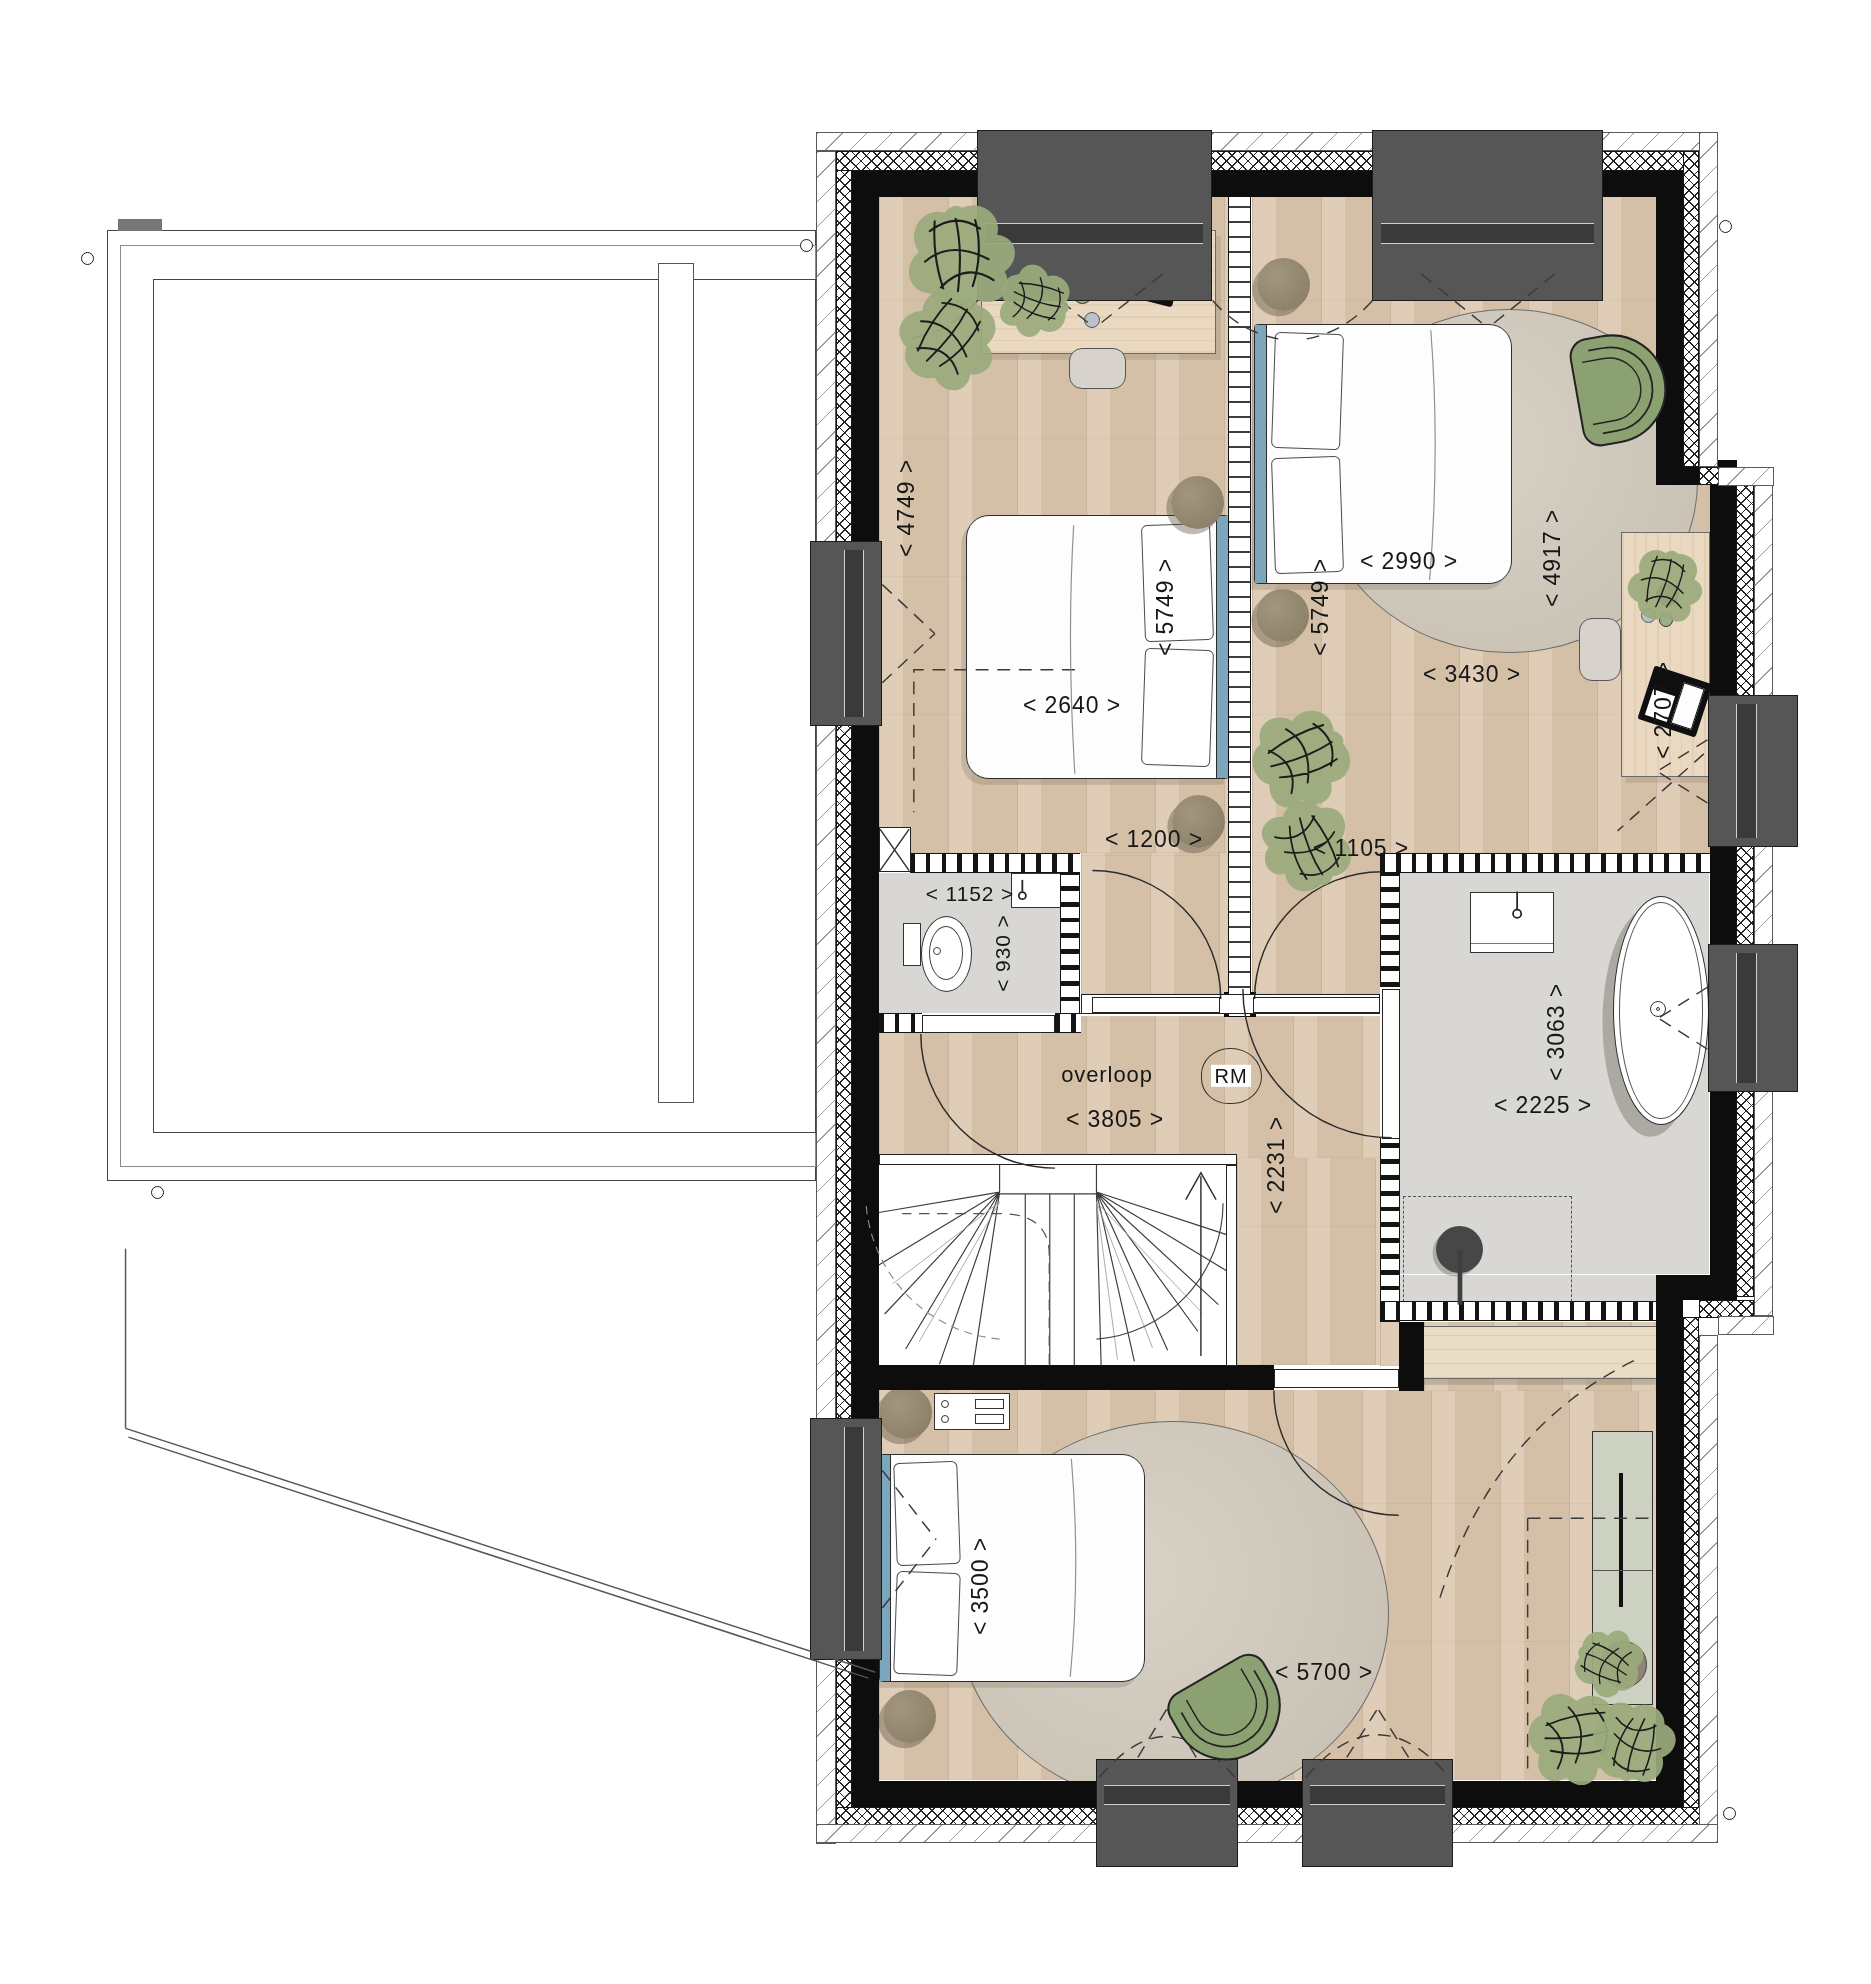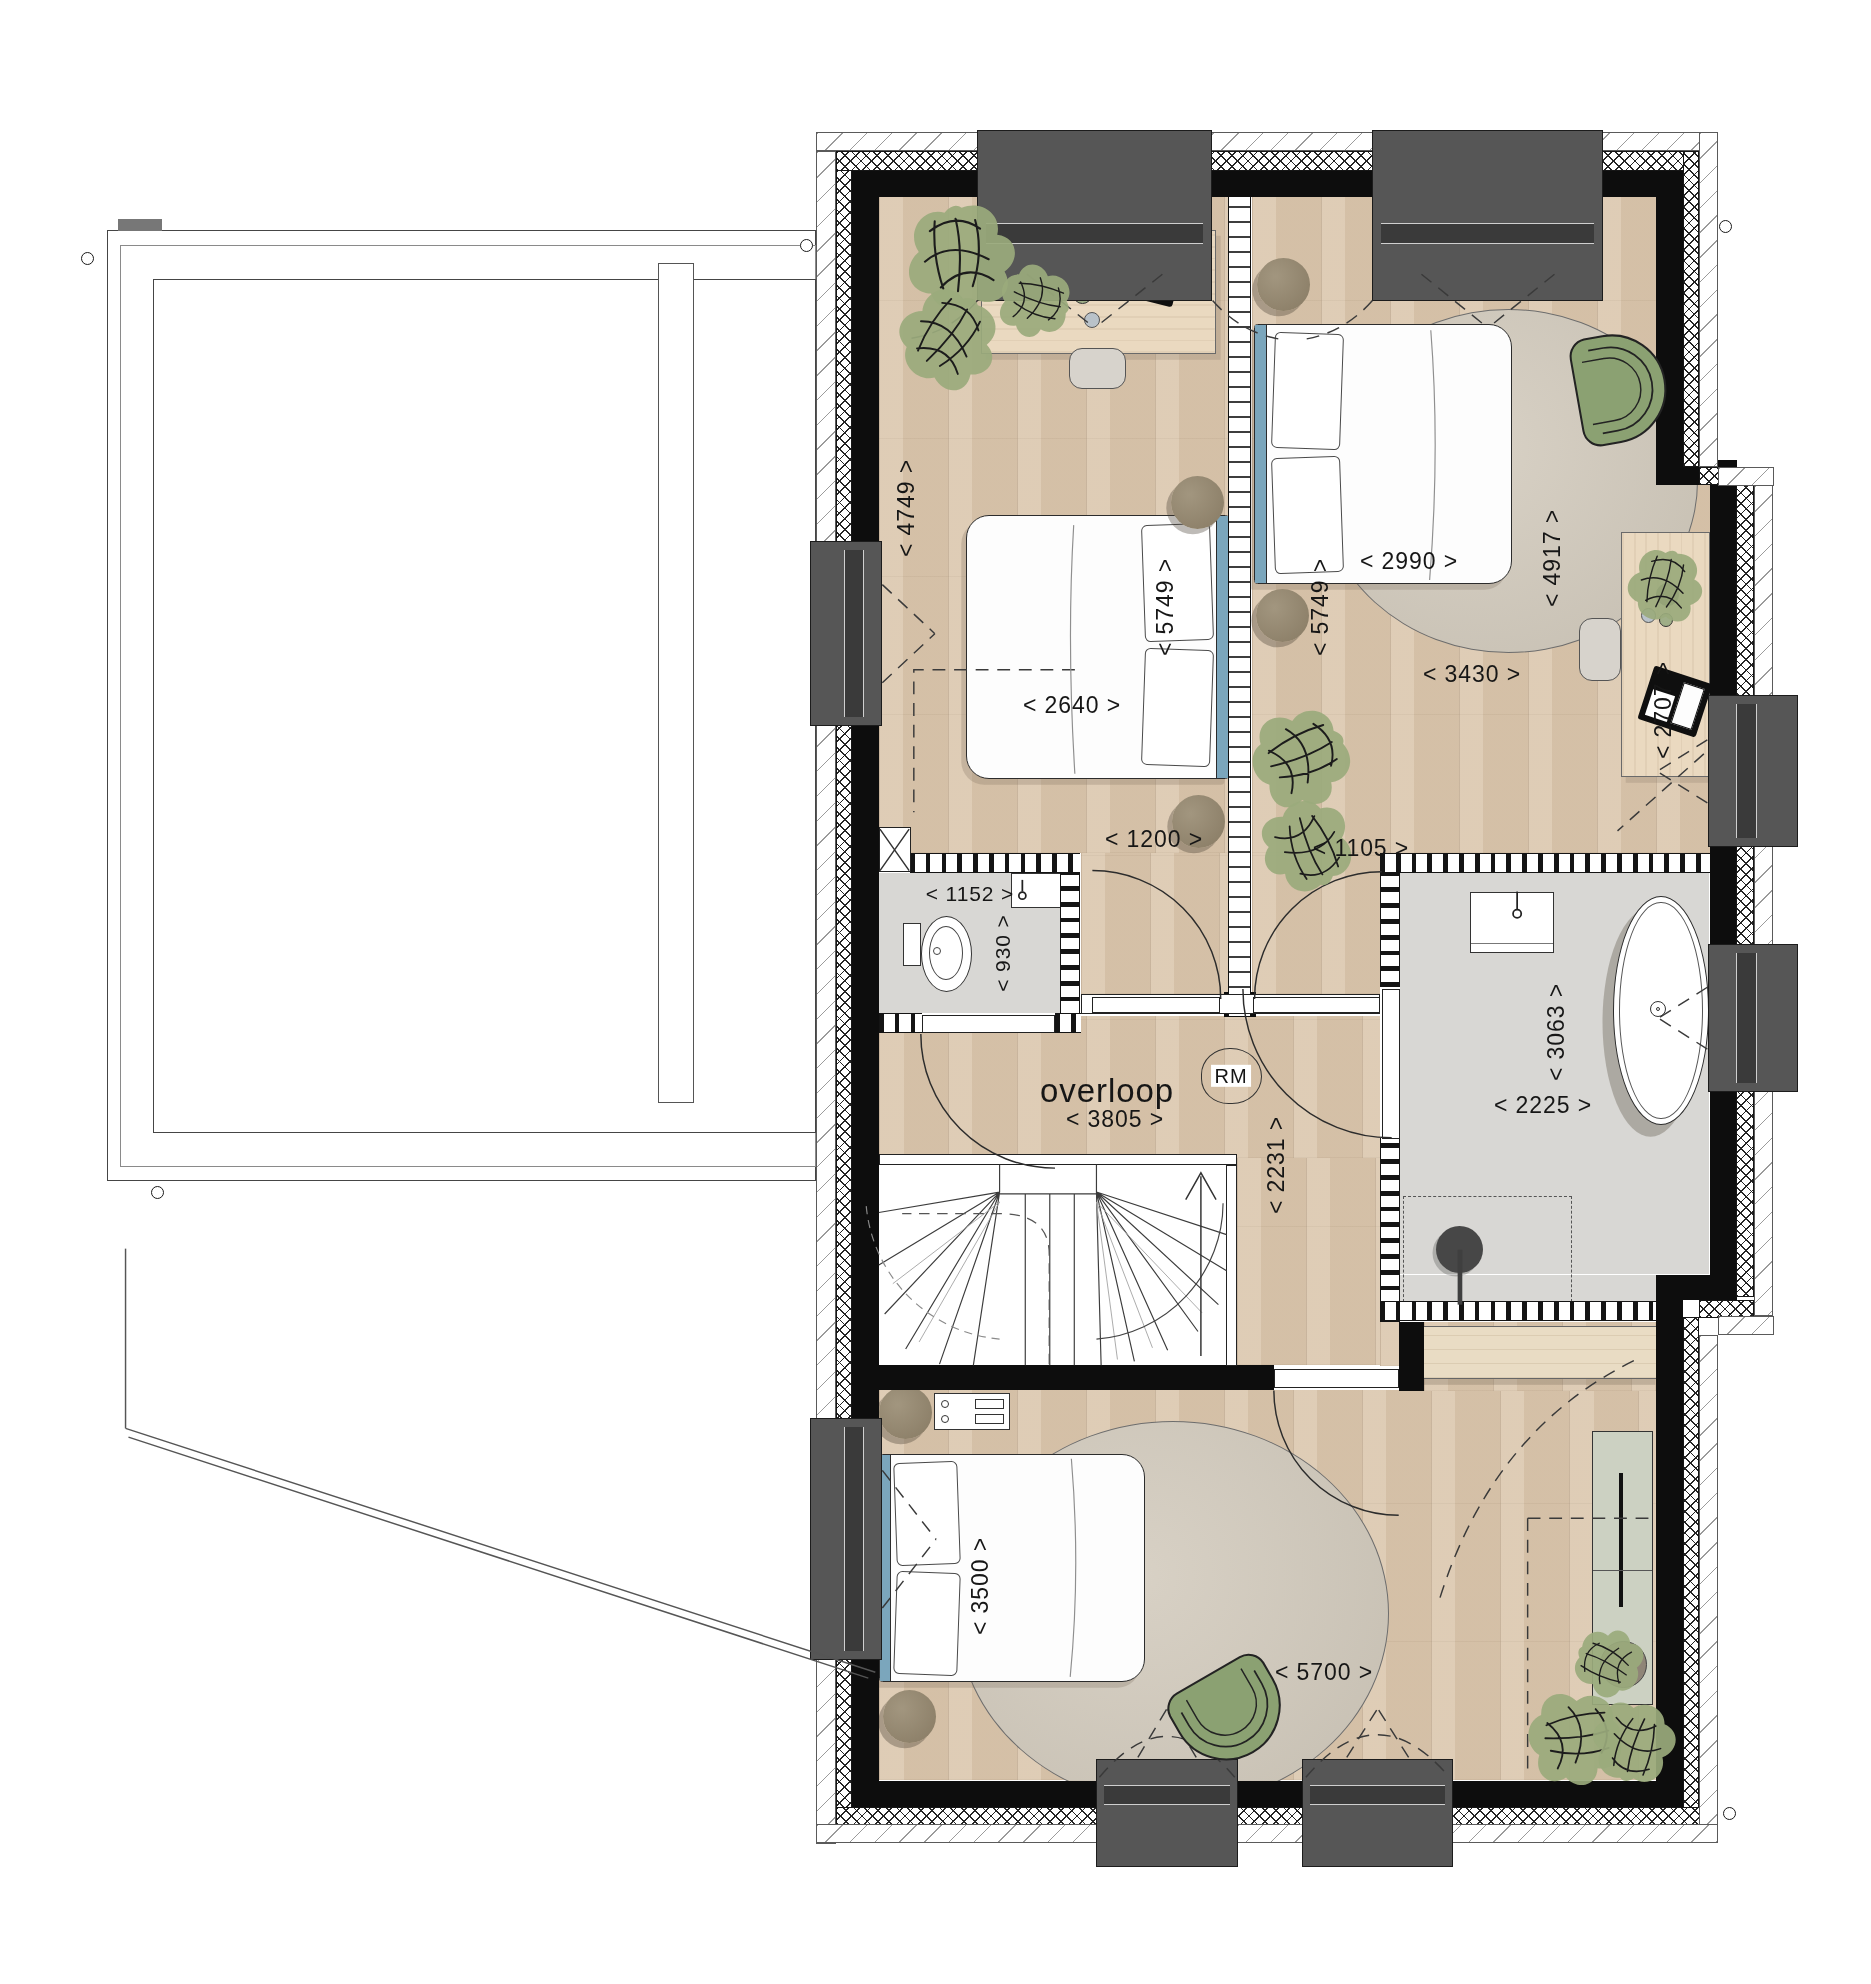--- a/index.html
+++ b/index.html
@@ -302,21 +302,21 @@
 <div class="lbl v" style="left:1165px;top:607px;">&lt; 5749 &gt;</div>
 <div class="lbl v" style="left:1320px;top:607px;">&lt; 5749 &gt;</div>
 <div class="lbl" style="left:1409px;top:517px;margin-top:44px;">&lt; 2990 &gt;</div>
 <div class="lbl v" style="left:1552px;top:558px;">&lt; 4917 &gt;</div>
 <div class="lbl" style="left:1472px;top:674px;">&lt; 3430 &gt;</div>
 <div class="lbl v" style="left:1663px;top:710px;">&lt; 2707 &gt;</div>
 <div class="lbl" style="left:1154px;top:839px;">&lt; 1200 &gt;</div>
 <div class="lbl" style="left:1361px;top:839px;margin-top:9px;">&lt; 1105 &gt;</div>
 <div class="lbl" style="left:970px;top:893px;font-size:21px;">&lt; 1152 &gt;</div>
 <div class="lbl v" style="left:1002px;top:953px;font-size:21px;">&lt; 930 &gt;</div>
-<div class="lbl" style="left:1107px;top:1075px;font-size:33px;margin-top:15px;">overloop</div>
+<div class="lbl" style="left:1107px;top:1075px;font-size:22px;">overloop</div>
 <div class="lbl" style="left:1115px;top:1119px;">&lt; 3805 &gt;</div>
 <div class="abs" style="left:1201px;top:1048px;width:61px;height:56px;border:1.2px solid #333;border-radius:48% 52% 50% 46%;z-index:7;"></div>
 <div class="lbl" style="left:1231px;top:1076px;font-size:20px;background:#fff;padding:1.2px 3.5px;">RM</div>
 <div class="lbl v" style="left:1276px;top:1165px;">&lt; 2231 &gt;</div>
 <div class="lbl v" style="left:1556px;top:1032px;">&lt; 3063 &gt;</div>
 <div class="lbl" style="left:1543px;top:1105px;">&lt; 2225 &gt;</div>
 <div class="lbl v" style="left:980px;top:1586px;">&lt; 3500 &gt;</div>
 <div class="lbl" style="left:1324px;top:1672px;">&lt; 5700 &gt;</div>
 
 <div class="abs circ" style="left:81px;top:252px;z-index:7"></div>

